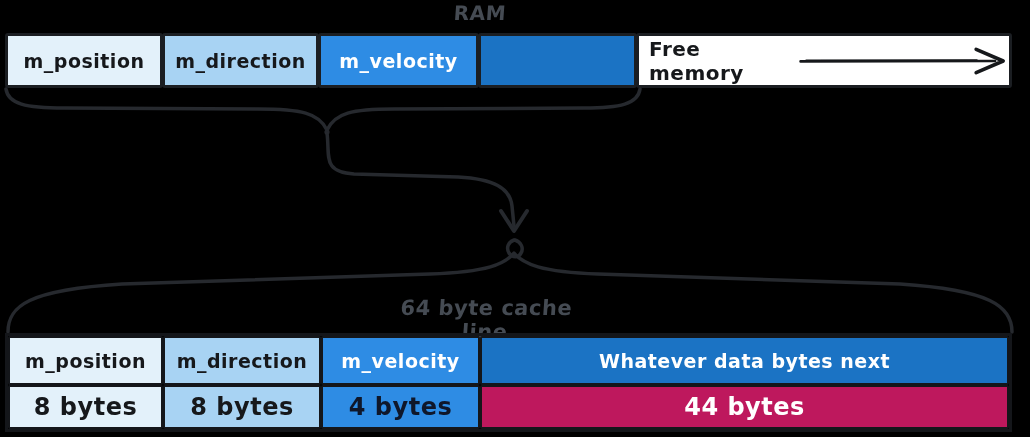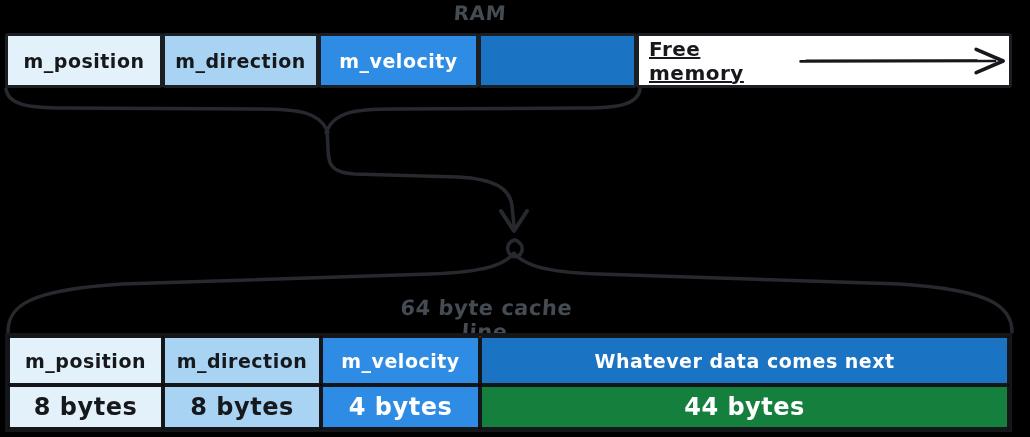--- a/index.html
+++ b/index.html
@@ -23,21 +23,21 @@
     box-sizing:border-box;height:100%;
     border:3px solid #1b1e22;border-radius:3px;margin-left:-1px;
     display:flex;align-items:center;justify-content:center;
     font-size:19px;font-weight:600;letter-spacing:.5px;
   }
   .seg:first-child{margin-left:0;}
   .seg-0{width:158px;}
   .seg-1{width:157px;}
   .seg-2{width:161px;}
   .seg-3{width:159px;}
-  .seg-4{flex:1;justify-content:space-between;padding:0 0 0 10px;gap:10px;font-size:20px;text-decoration:underline;}
+  .seg-4{flex:1;justify-content:space-between;padding:0 0 0 10px;gap:10px;font-size:20px;}
   .seg-4 svg{flex:1 1 auto;min-width:0;}
 
   
   #connectors{position:absolute;left:0;top:0;width:1030px;height:437px;pointer-events:none;}
 
   
   #cache-table{
     position:absolute;left:5px;top:333px;width:1007px;height:99px;
     box-sizing:border-box;border:3px solid #14161a;
     display:grid;grid-template-columns:155px 158px 159px 1fr;grid-template-rows:49px 1fr;
@@ -100,30 +100,30 @@
     <div class="cell" style="background: rgb(227, 241, 250); color: rgb(22, 24, 27);">
       <span>m_position</span>
     </div>
     <div class="cell" style="background: rgb(168, 211, 243); color: rgb(22, 24, 27);">
       <span>m_direction</span>
     </div>
     <div class="cell" style="background: rgb(46, 140, 228); color: rgb(255, 255, 255);">
       <span>m_velocity</span>
     </div>
     <div class="cell" style="background: rgb(27, 115, 196); color: rgb(255, 255, 255);">
-      <span>Whatever data comes next</span>
+      <span>Whatever data bytes next</span>
     </div>
 
     <div class="cell size-row" style="background: rgb(227, 241, 250); color: rgb(22, 24, 27);">
       <span>8 bytes</span>
     </div>
     <div class="cell size-row" style="background: rgb(168, 211, 243); color: rgb(22, 24, 27);">
       <span>8 bytes</span>
     </div>
-    <div class="cell size-row" style="background: rgb(46, 140, 228); color: #ffffff;">
+    <div class="cell size-row" style="background: rgb(46, 140, 228); color: #0f172a;">
       <span>4 bytes</span>
     </div>
-    <div class="cell size-row" style="background: #15803d; color: rgb(255, 255, 255);">
+    <div class="cell size-row" style="background: #be185d; color: rgb(255, 255, 255);">
       <span>44 bytes</span>
     </div>
   </div>
 
 </div>
 
 </body></html>

